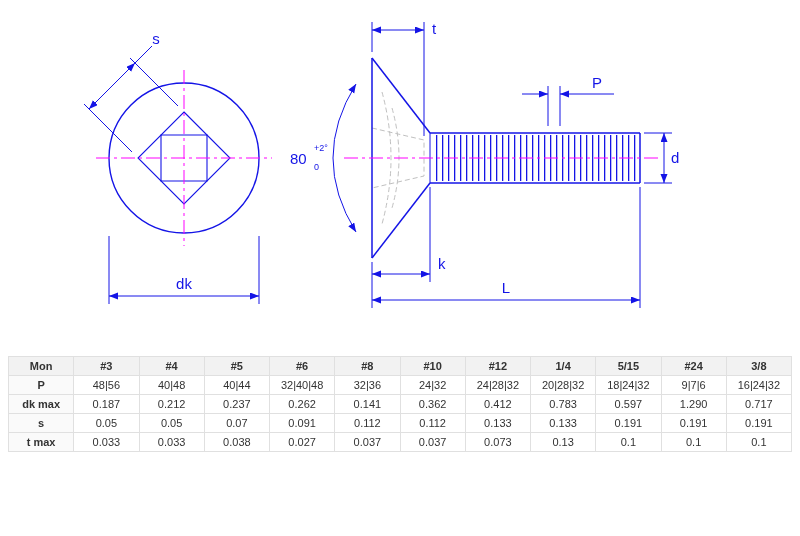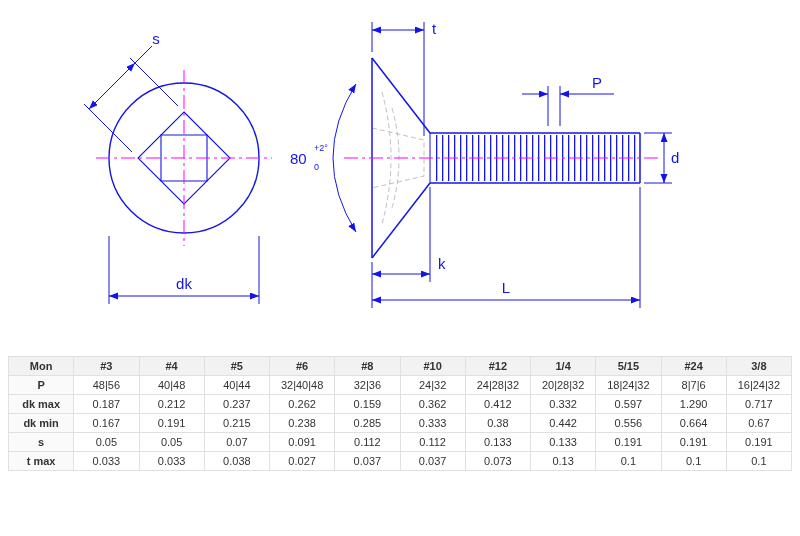--- a/index.html
+++ b/index.html
@@ -182,50 +182,36 @@
             <th>P</th>
             <td>48|56</td>
             <td>40|48</td>
             <td>40|44</td>
             <td>32|40|48</td>
             <td>32|36</td>
             <td>24|32</td>
             <td>24|28|32</td>
             <td>20|28|32</td>
             <td>18|24|32</td>
-            <td>8|7|6</td>
+            <td>9|7|6</td>
             <td>16|24|32</td>
           </tr>
           <tr>
             <th>dk max</th>
             <td>0.187</td>
             <td>0.212</td>
             <td>0.237</td>
             <td>0.262</td>
-            <td>0.159</td>
+            <td>0.141</td>
             <td>0.362</td>
             <td>0.412</td>
-            <td>0.332</td>
+            <td>0.783</td>
             <td>0.597</td>
             <td>1.290</td>
             <td>0.717</td>
-          </tr>
-          <tr>
-            <th>dk min</th>
-            <td>0.167</td>
-            <td>0.191</td>
-            <td>0.215</td>
-            <td>0.238</td>
-            <td>0.285</td>
-            <td>0.333</td>
-            <td>0.38</td>
-            <td>0.442</td>
-            <td>0.556</td>
-            <td>0.664</td>
-            <td>0.67</td>
           </tr>
           <tr>
             <th>s</th>
             <td>0.05</td>
             <td>0.05</td>
             <td>0.07</td>
             <td>0.091</td>
             <td>0.112</td>
             <td>0.112</td>
             <td>0.133</td>

